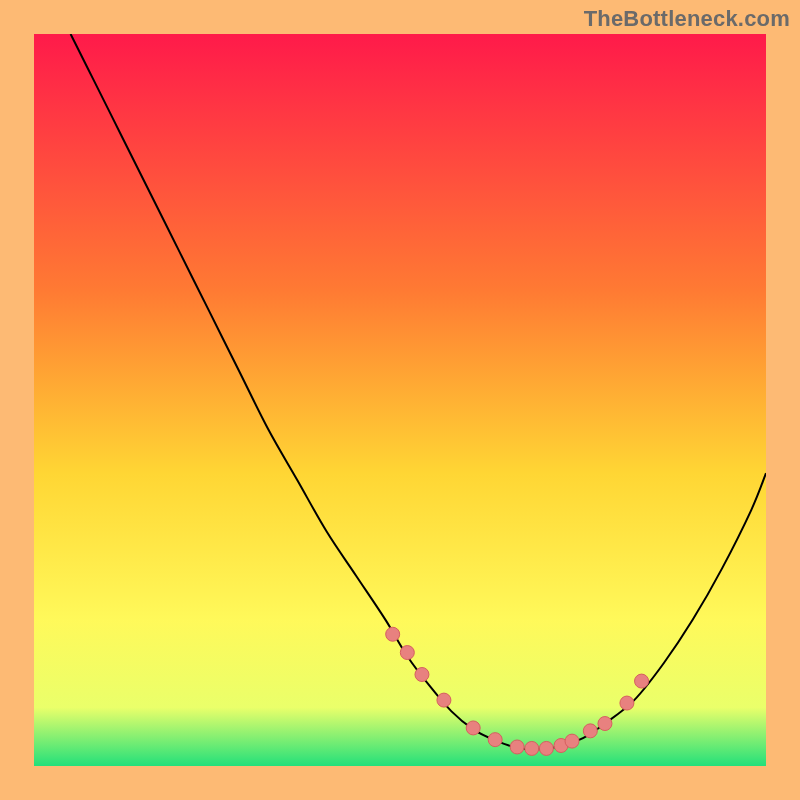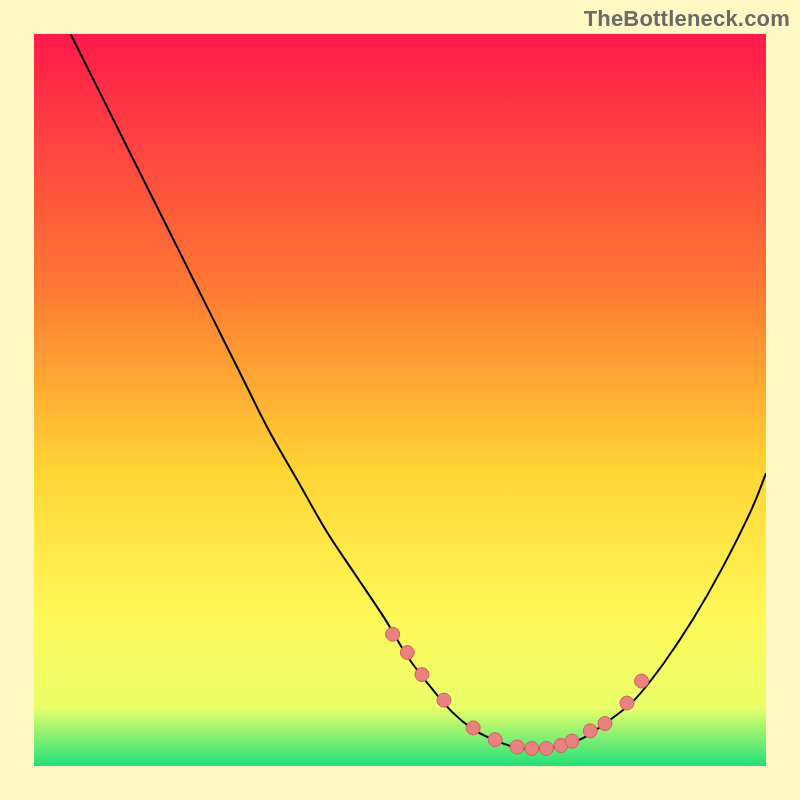--- a/index.html
+++ b/index.html
@@ -8,21 +8,21 @@
     width: 800px;
     height: 800px;
     background: #000;
     overflow: hidden;
   }
   .frame {
     position: absolute;
     left: 0; top: 0;
     width: 800px;
     height: 800px;
-    background: #fef9c3;
+    background: #fdba74;
   }
   .plot {
     position: absolute;
     left: 34px;
     top: 34px;
     width: 732px;
     height: 732px;
     overflow: hidden;
   }
   .watermark {

